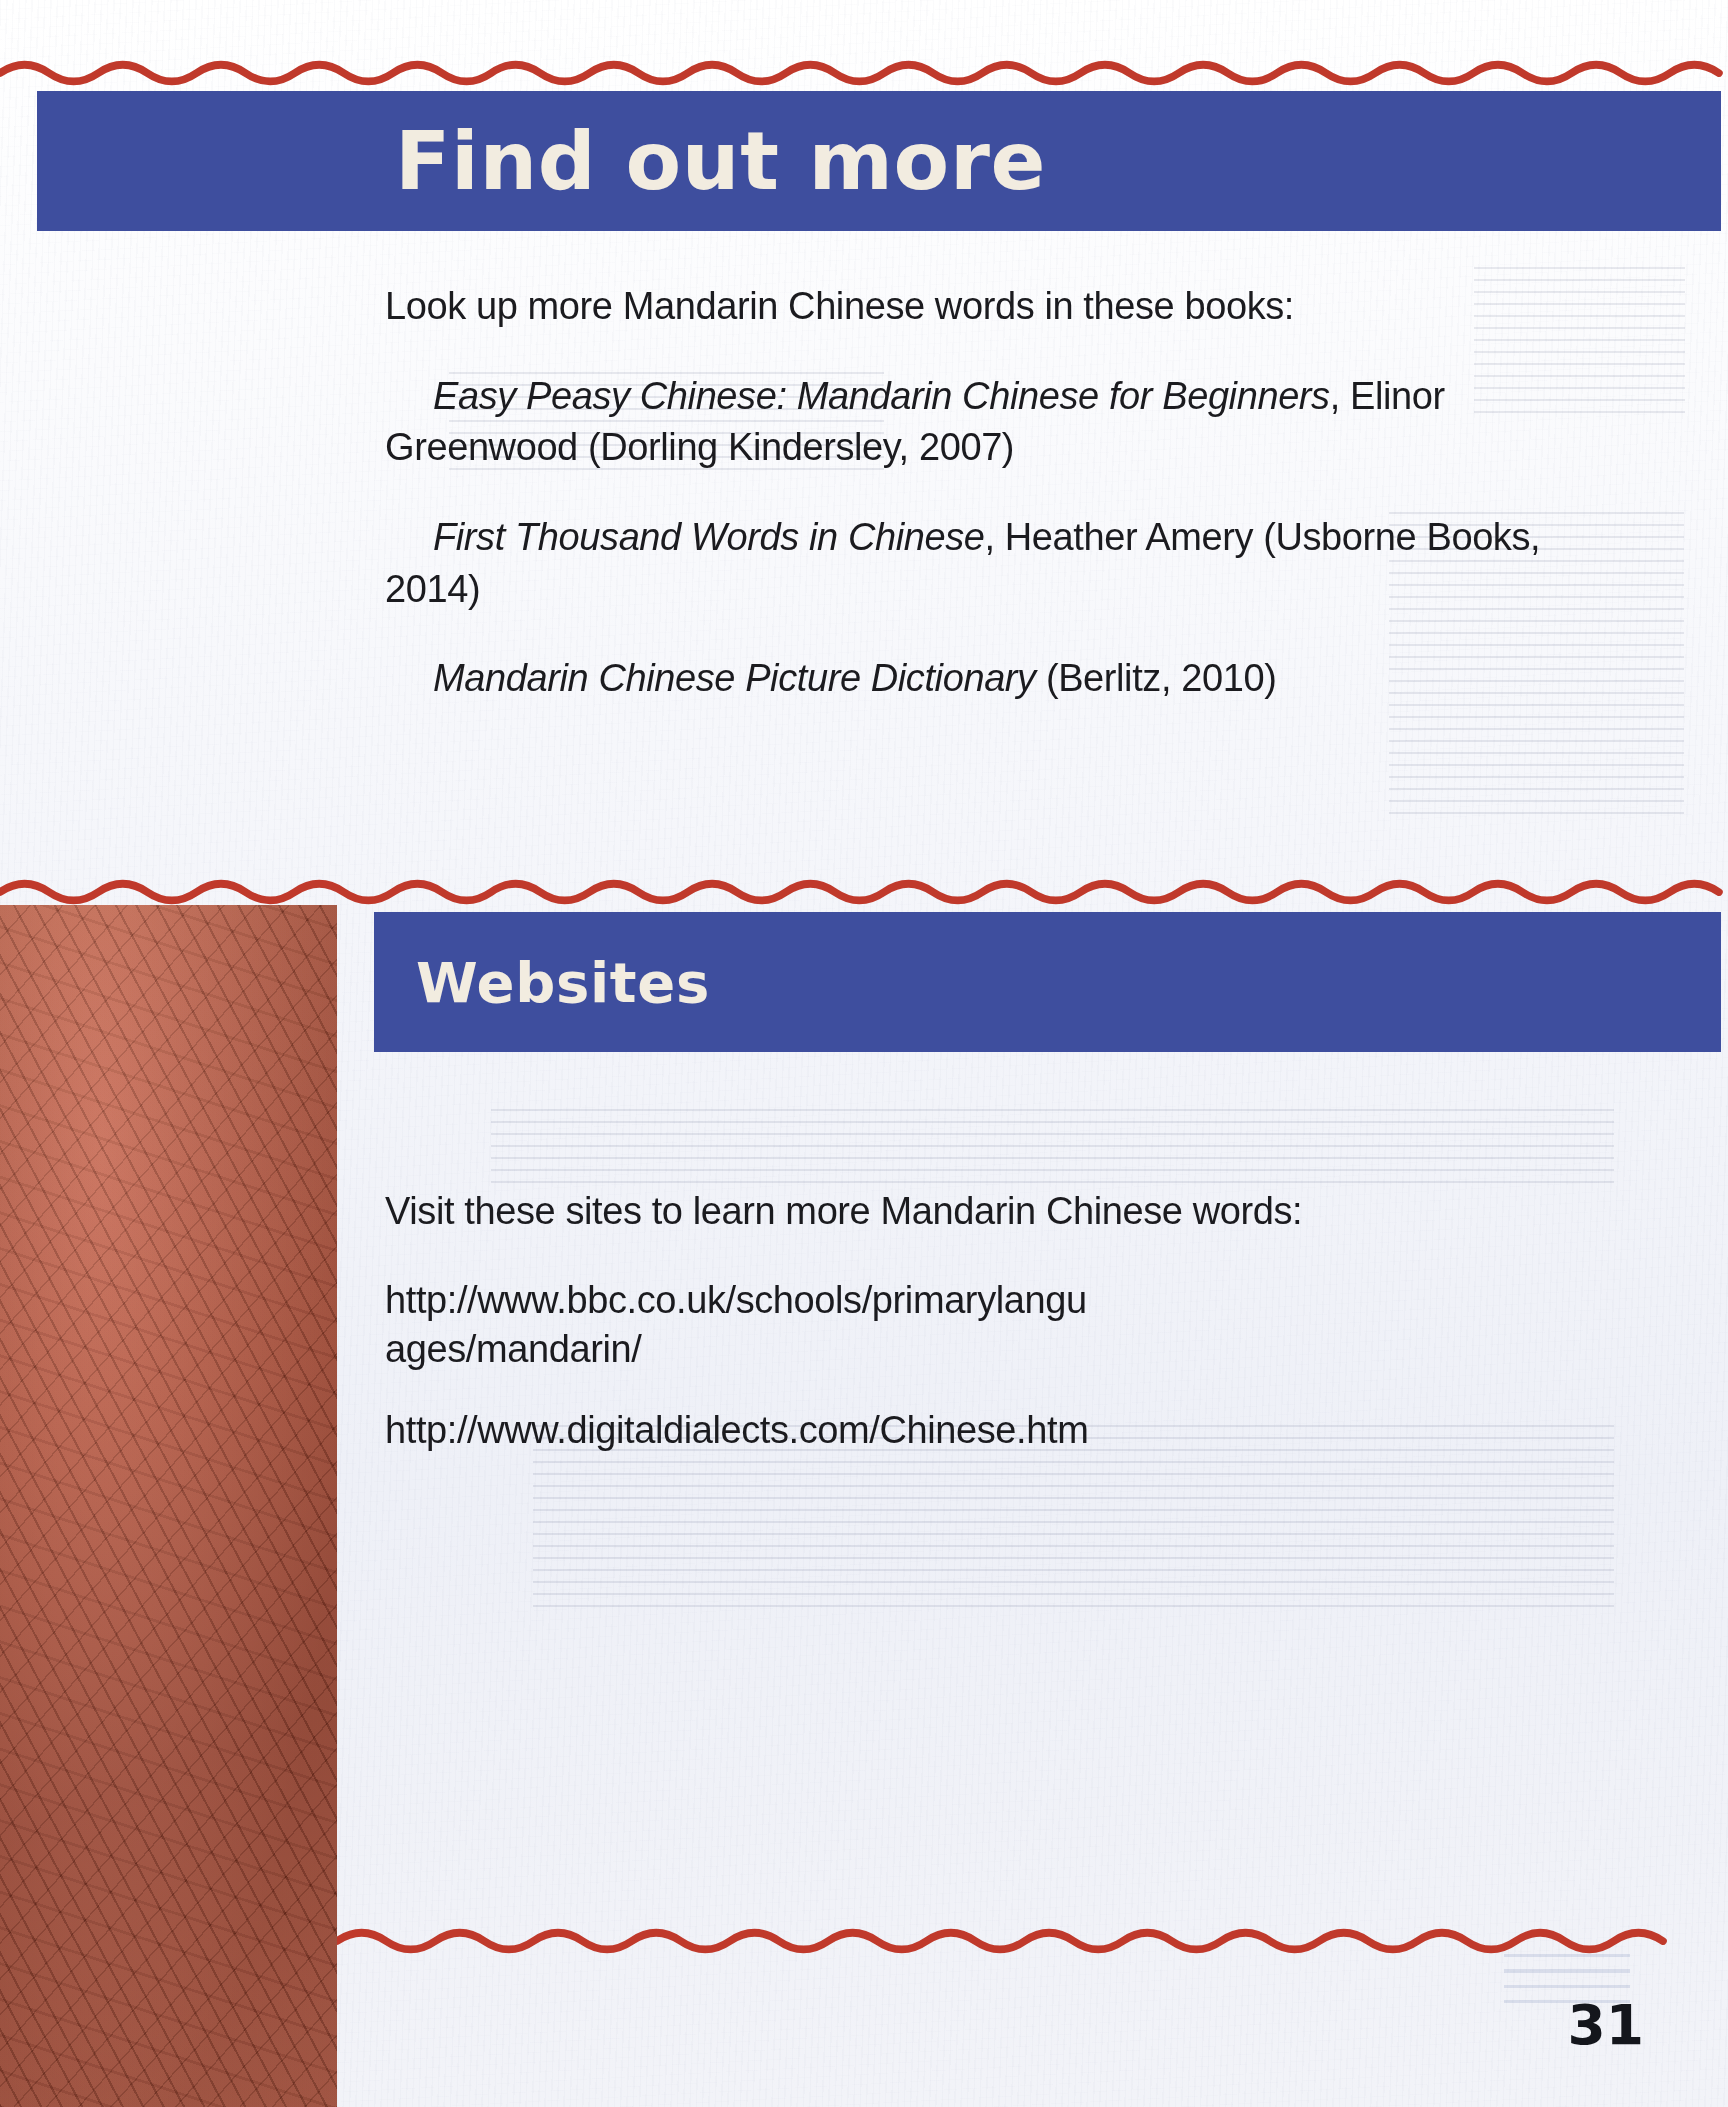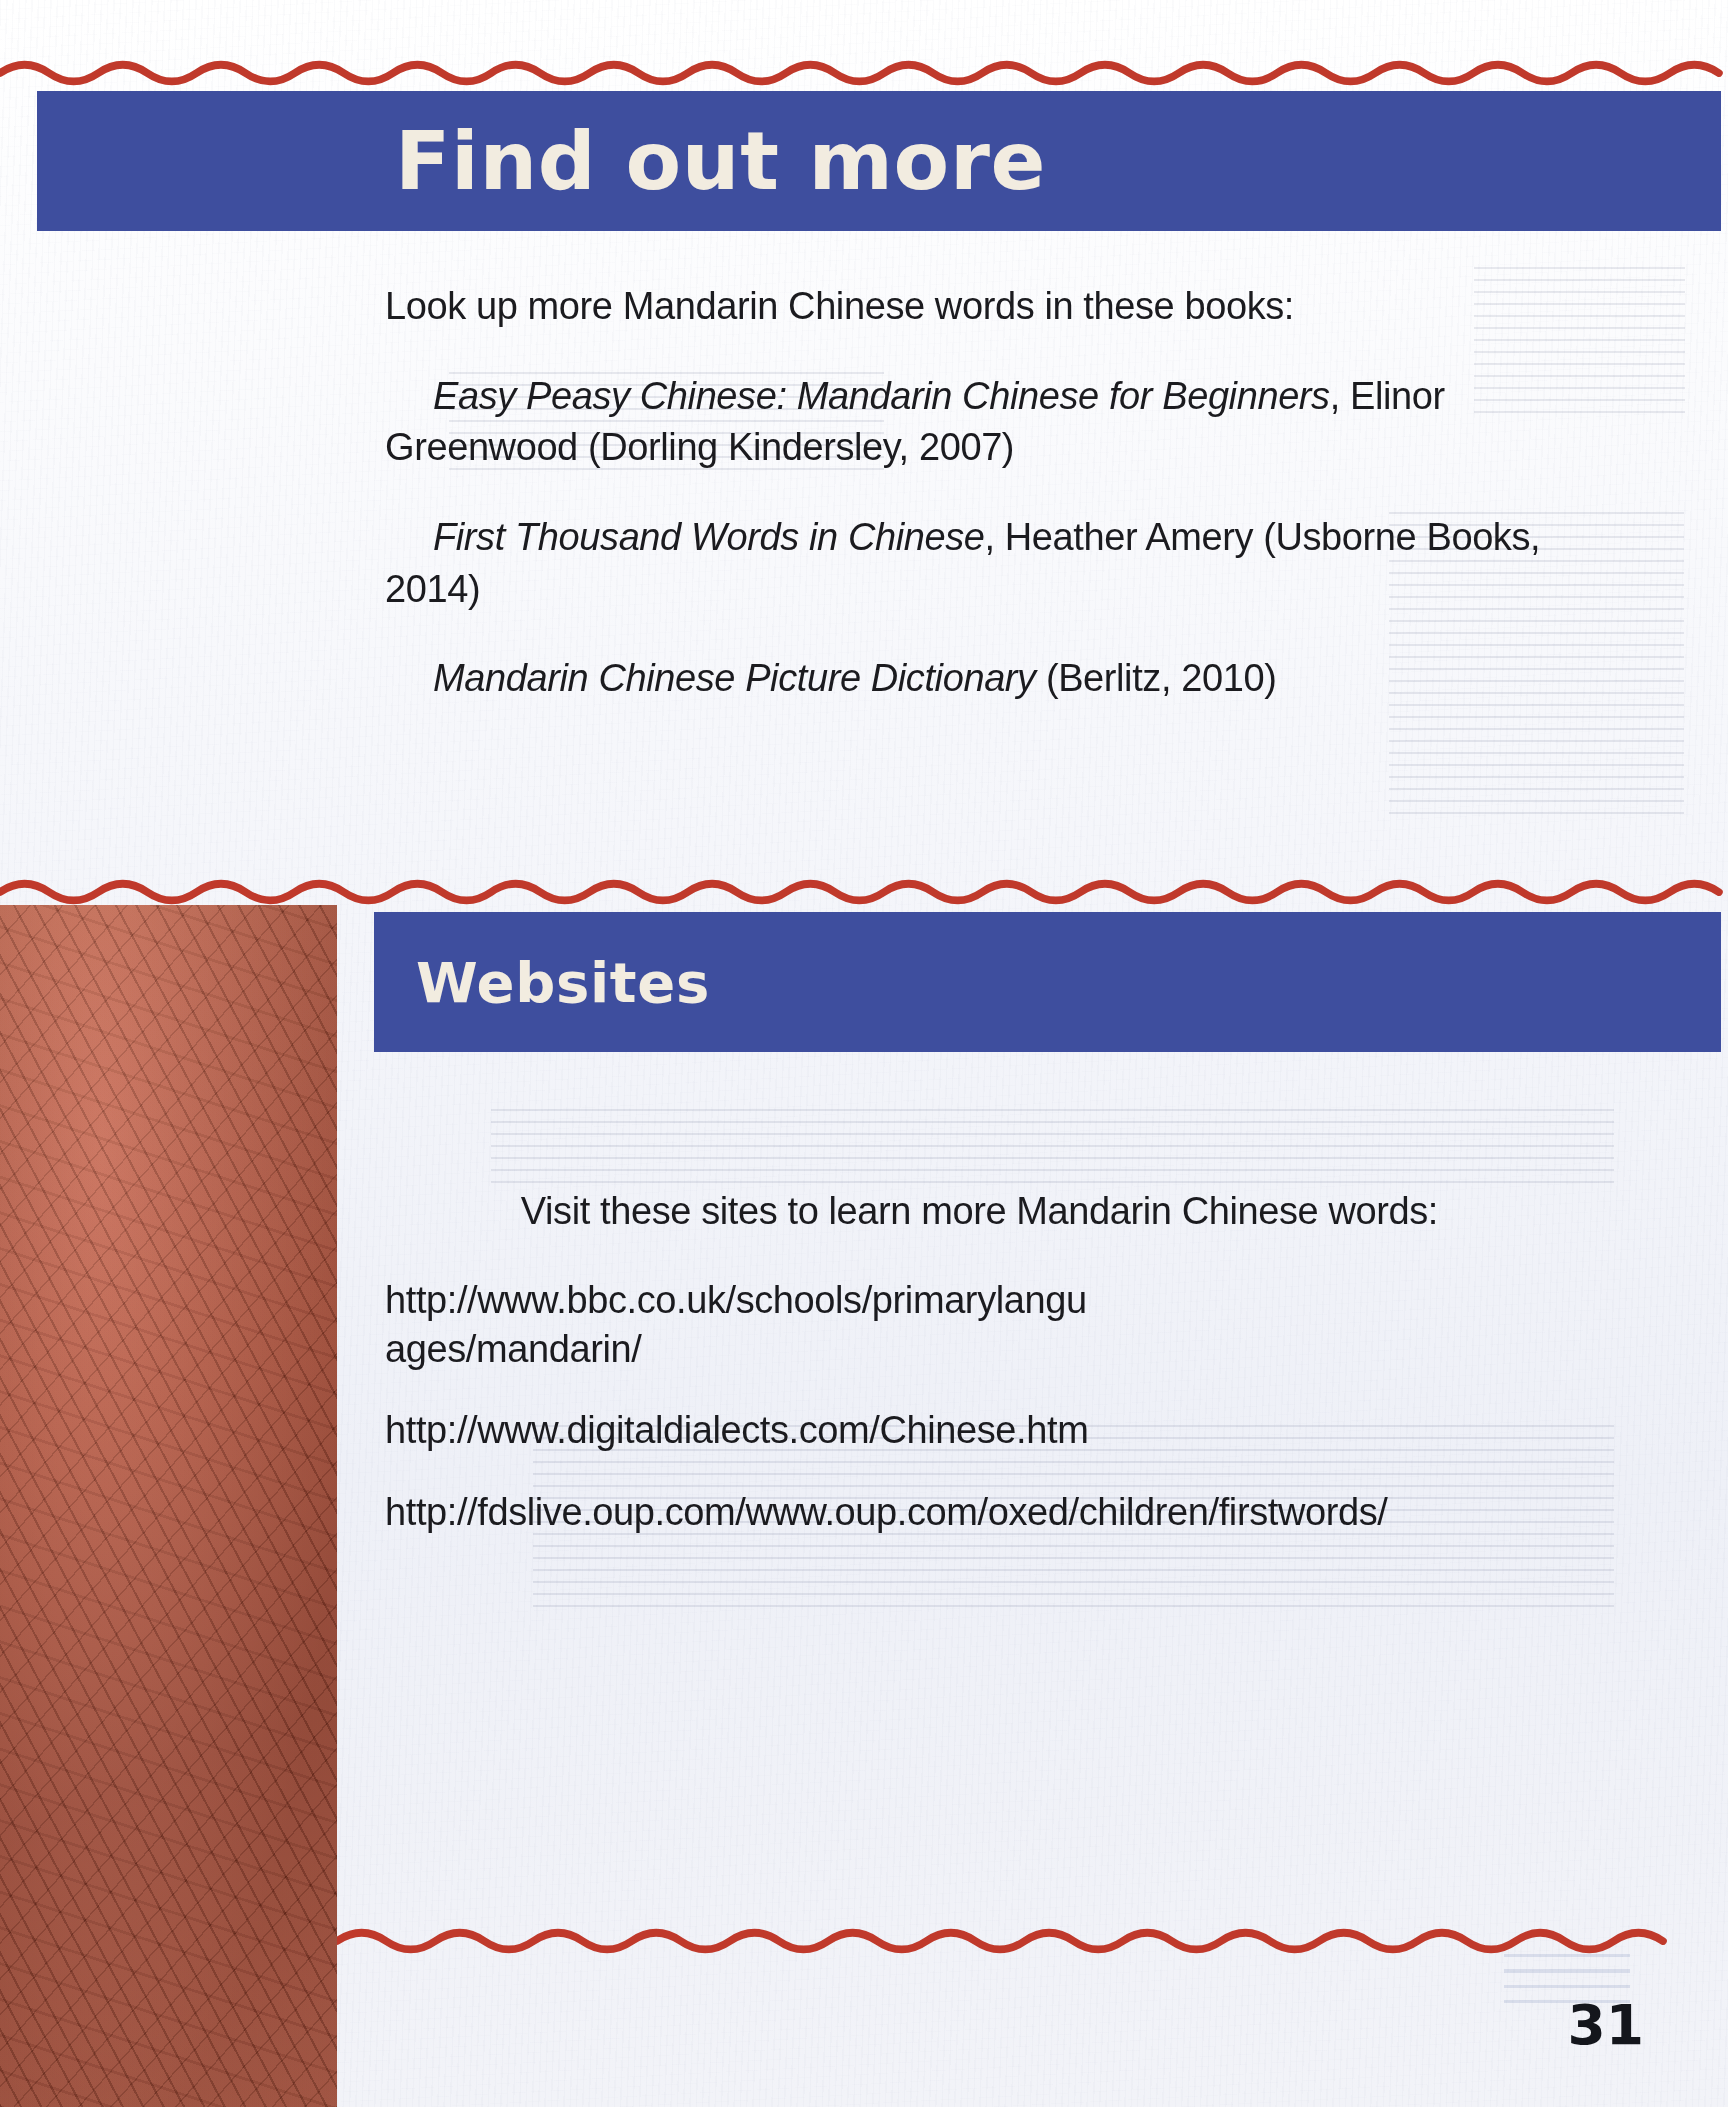--- a/index.html
+++ b/index.html
@@ -197,25 +197,24 @@
     </svg>
   </div>
 
   <div class="photo-strip"></div>
 
   <div class="band" id="band-websites">
     <span class="band-title">Websites</span>
   </div>
 
   <div class="text-col" style="top: 1186px;">
-    <p class="para" style="max-width:1053px;text-align:right;">Visit these sites to learn more Mandarin Chinese words:</p>
+    <p class="para" style="max-width:1053px;">Visit these sites to learn more Mandarin Chinese words:</p>
 
     <p class="url" style="max-width:702px;">http://www.bbc.co.uk/schools/primarylanguages/mandarin/</p>
     <p class="url">http://www.digitaldialects.com/Chinese.htm</p>
-    <p class="url" style="max-width:1137px;">http://fdslive.oup.com/www.oup.com/oxed/children/firstwords/</p>
   </div>
 
   <div class="wave" style="top: 1923px; left: 337px; width: 1347px;">
     <svg viewBox="0 0 1920 46" preserveAspectRatio="none" aria-hidden="true">
       <path d="M0,26 Q35,2 70,26 T140,26 T210,26 T280,26 T350,26 T420,26 T490,26 T560,26 T630,26 T700,26 T770,26 T840,26 T910,26 T980,26 T1050,26 T1120,26 T1190,26 T1260,26 T1330,26 T1400,26 T1470,26 T1540,26 T1610,26 T1680,26 T1750,26 T1820,26 T1890,26" fill="none" stroke="#c0392b" stroke-width="11" stroke-linecap="round"></path>
     </svg>
   </div>
 
   <div class="ghost-pn"></div>
 

